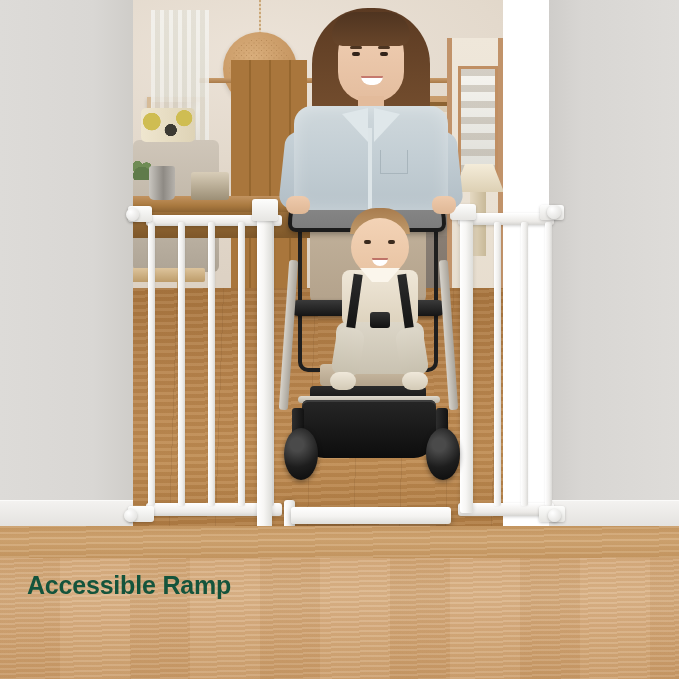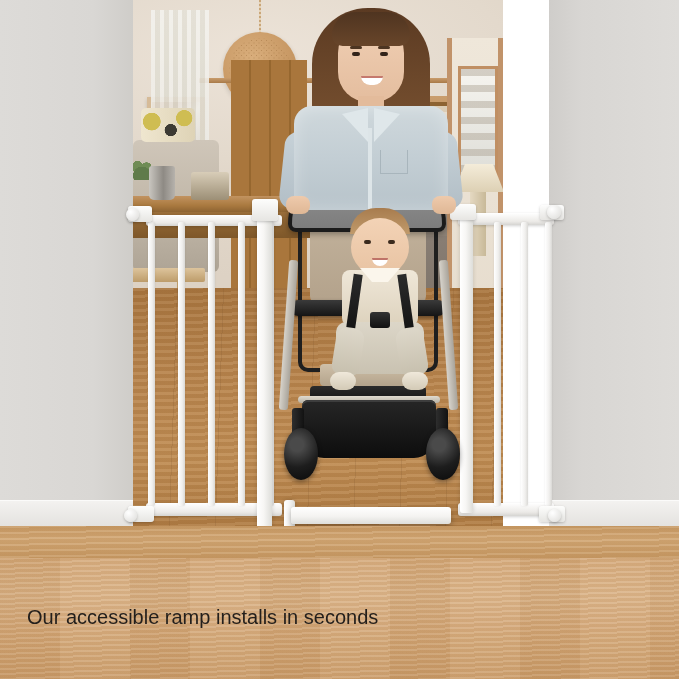--- a/index.html
+++ b/index.html
@@ -543,16 +543,16 @@
       <div class="b-shoe r"></div>
       <div class="harness l"></div>
       <div class="harness r"></div>
       <div class="buckle"></div>
     </div>
 
     <div class="fg-floor"></div>
   </div>
 
   <div class="caption">
-    <div class="cap-l1" style="color: rgb(35, 31, 28);">Our accessible ramp installs in seconds</div>
+    <div class="cap-head" style="color: rgb(20, 84, 60);">Accessible Ramp</div>
   </div>
 
 </div>
 
 </body></html>

